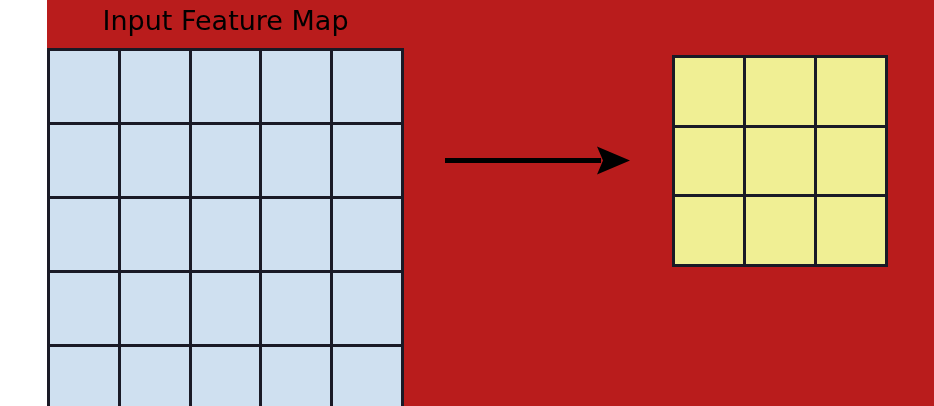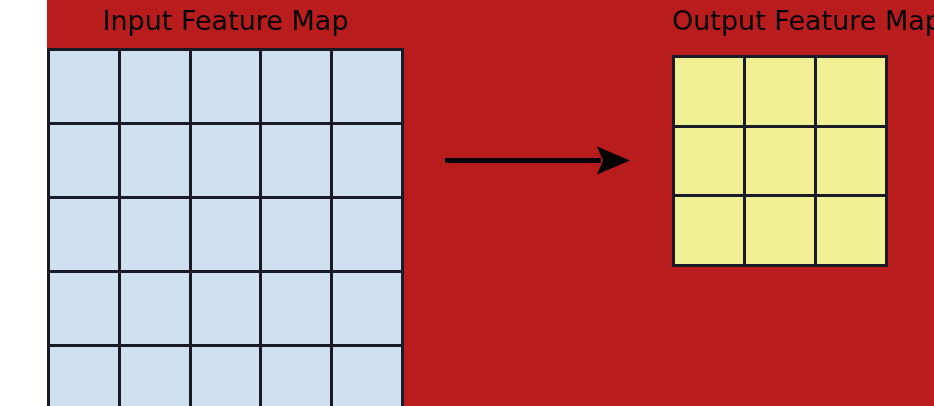--- a/index.html
+++ b/index.html
@@ -112,21 +112,20 @@
     <div class="cell"></div>
     <div class="cell"></div>
     <div class="cell"></div>
   </div>
 
   <svg id="arrow" viewBox="0 0 190 34">
     <line x1="2" y1="16.5" x2="158" y2="16.5" stroke="#000000" stroke-width="5"></line>
     <polygon points="187,16.5 154,2.5 160,16.5 154,30.5" fill="#000000"></polygon>
   </svg>
 
-  <div class="title" id="output-title">Output Feature Map</div>
 
   <div class="grid" id="output-grid">
     <div class="cell"></div>
     <div class="cell"></div>
     <div class="cell"></div>
     <div class="cell"></div>
     <div class="cell"></div>
     <div class="cell"></div>
     <div class="cell"></div>
     <div class="cell"></div>

